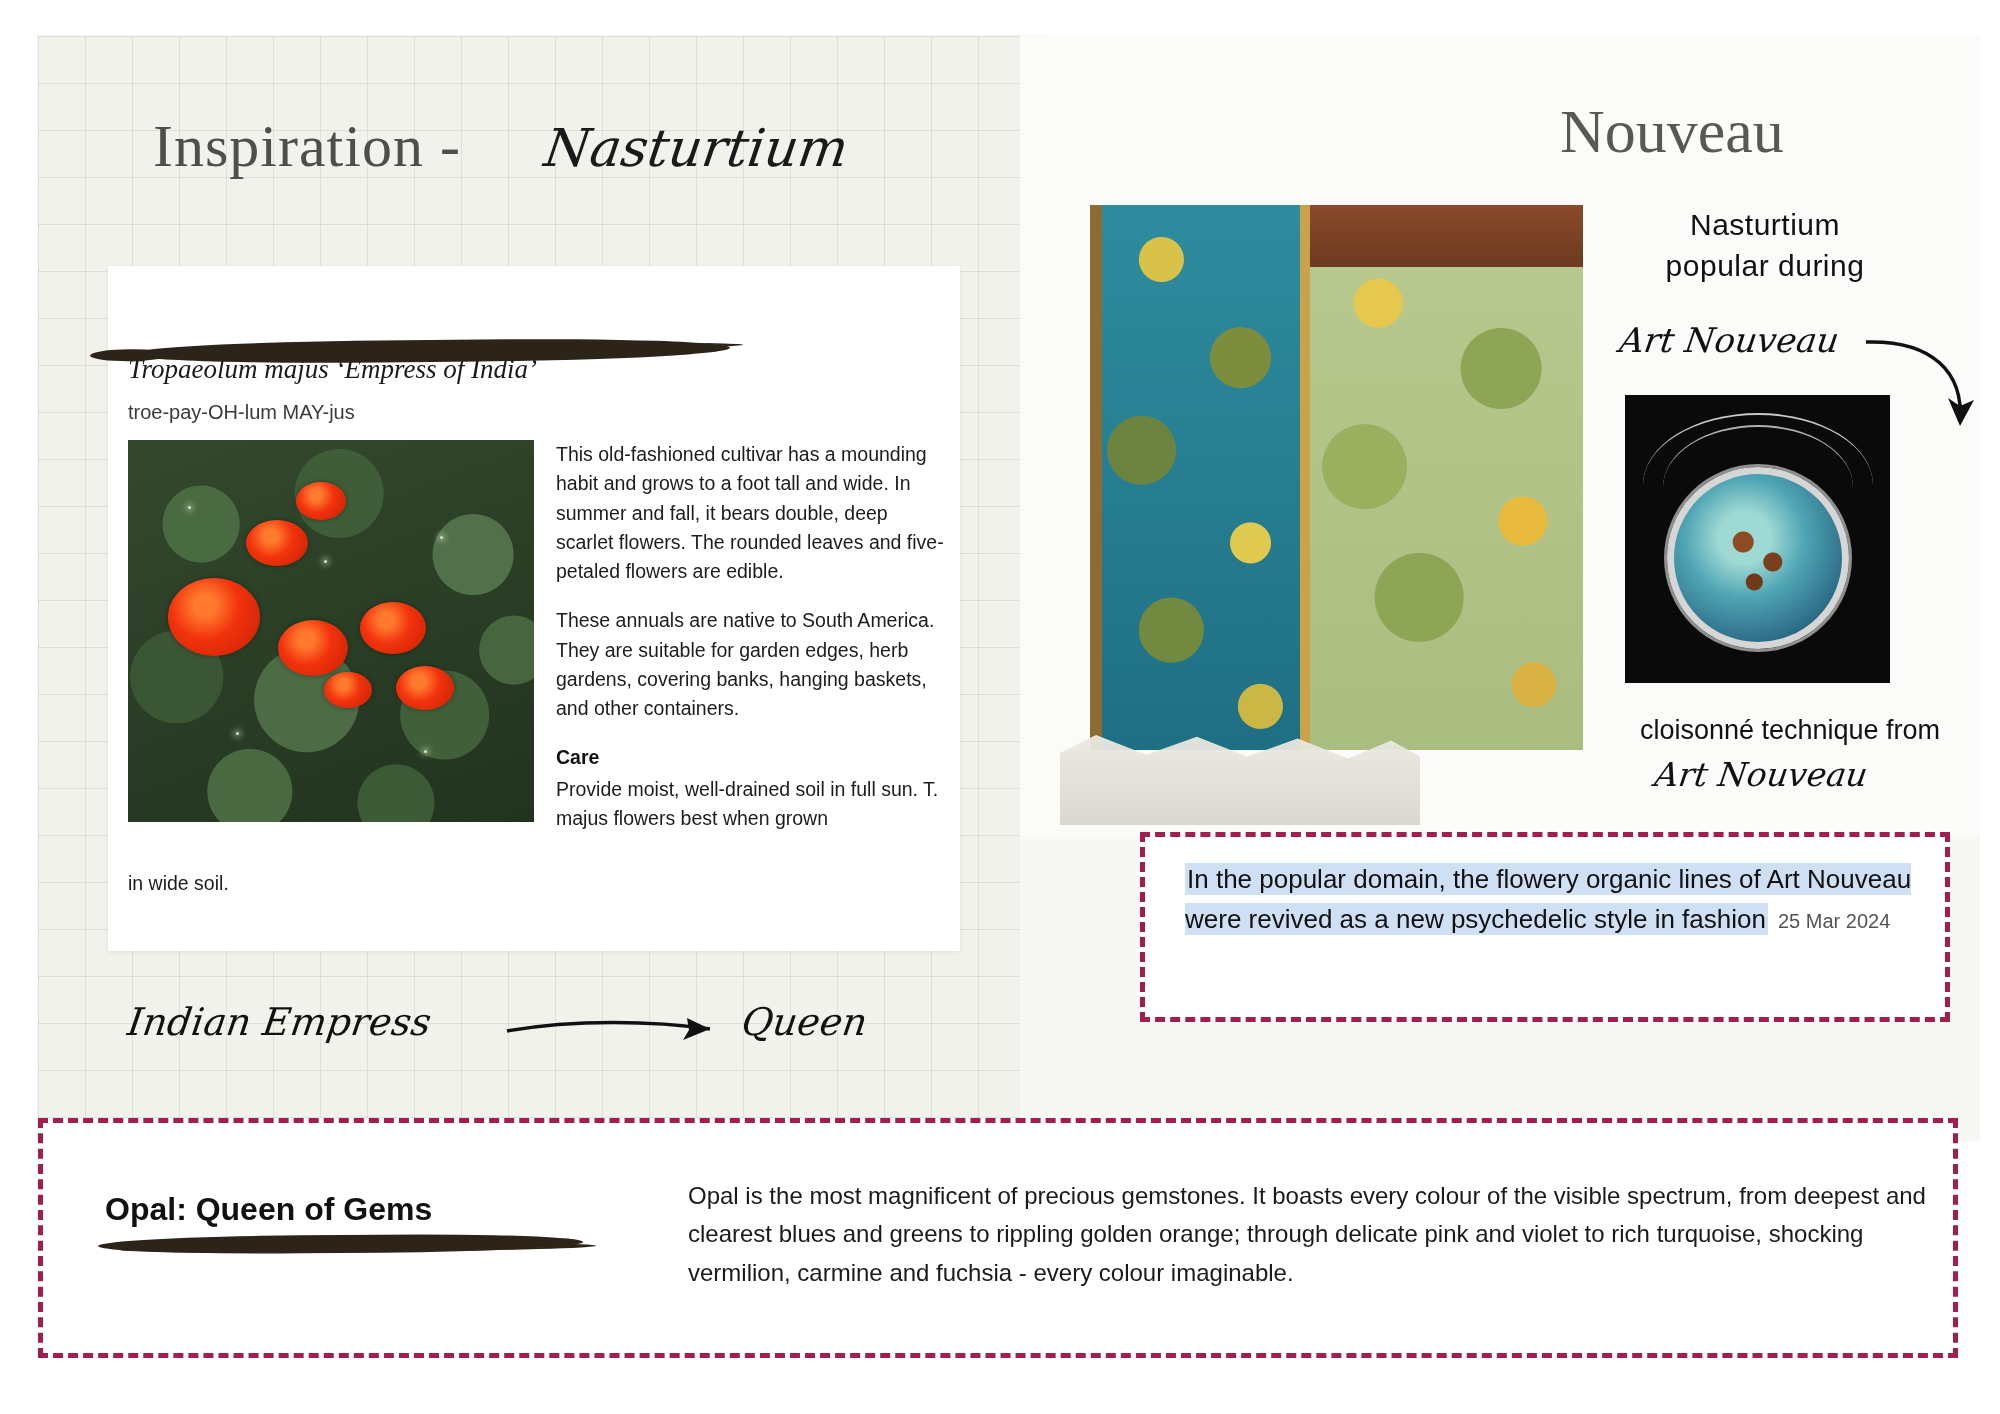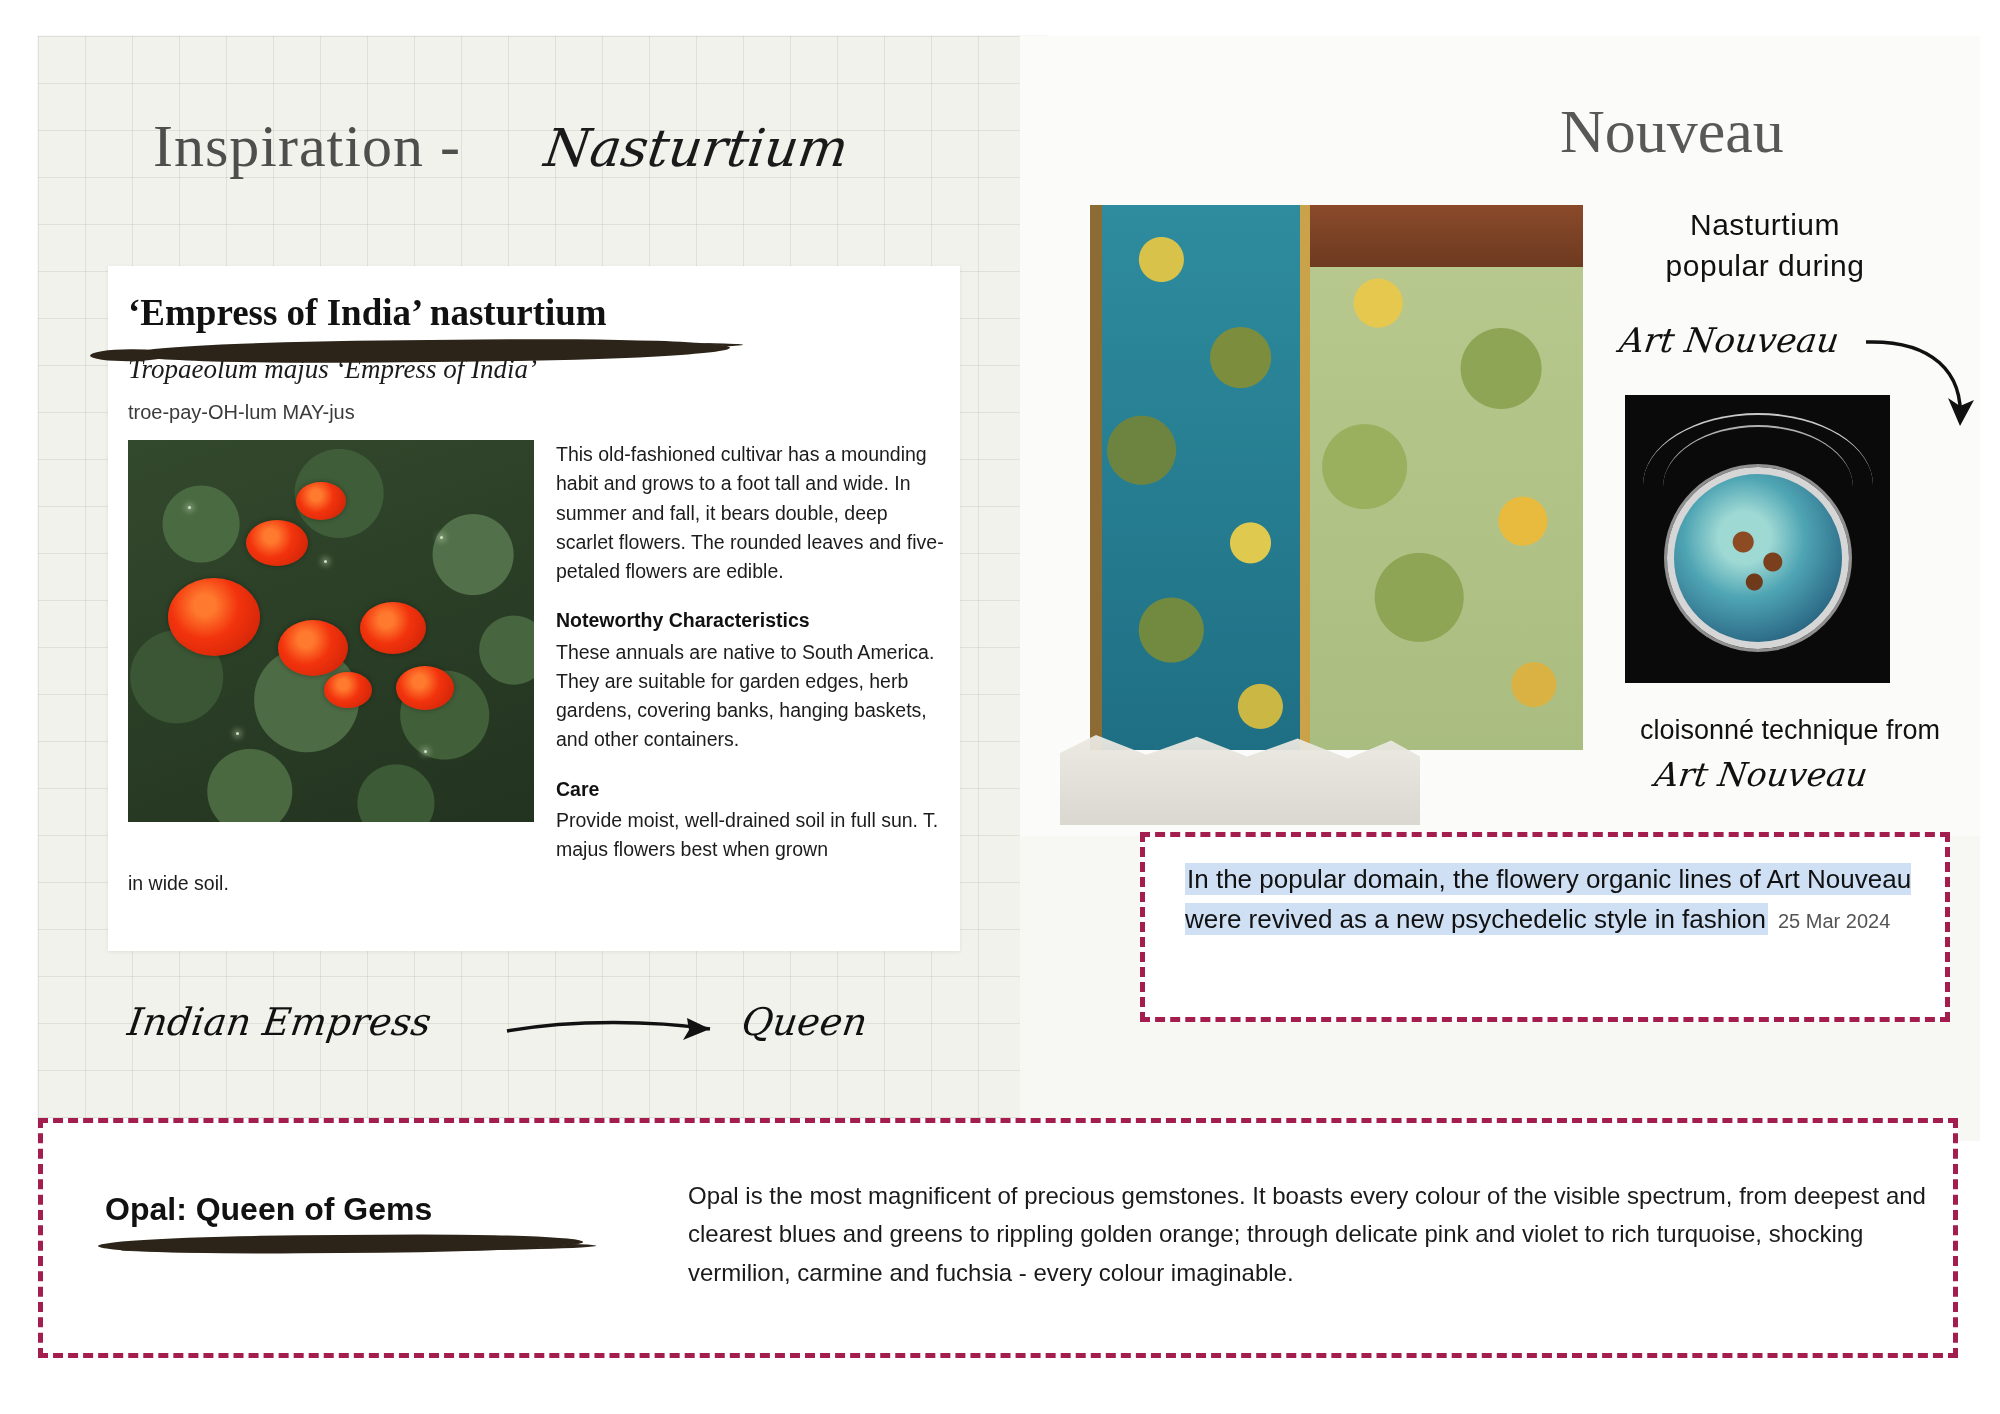--- a/index.html
+++ b/index.html
@@ -393,21 +393,20 @@
 <div class="page-bg"></div>
 <div class="grid-paper"></div>
 <div class="right-panel"></div>
 <div class="right-panel-white"></div>
 
 <div class="inspiration-title">Inspiration  -</div>
 <div class="inspiration-script">Nasturtium</div>
 <div class="analysis-title">Nouveau</div>
 
 <div class="plant-card">
-  <h1>‘Empress of India’ nasturtium</h1>
   <div class="latin">Tropaeolum majus ‘Empress of India’</div>
   <div class="pron">troe-pay-OH-lum MAY-jus</div>
 
   <div class="plant-photo">
     <div class="leafy"></div>
     <div class="bloom" style="left:118px; top:80px; width:62px; height:46px;"></div>
     <div class="bloom" style="left:168px; top:42px; width:50px; height:38px;"></div>
     <div class="bloom" style="left:40px; top:138px; width:92px; height:78px;"></div>
     <div class="bloom" style="left:150px; top:180px; width:70px; height:56px;"></div>
     <div class="bloom" style="left:232px; top:162px; width:66px; height:52px;"></div>
@@ -415,21 +414,20 @@
     <div class="bloom" style="left:196px; top:232px; width:48px; height:36px;"></div>
     <div class="spark" style="left:60px; top:66px;"></div>
     <div class="spark" style="left:196px; top:120px;"></div>
     <div class="spark" style="left:312px; top:96px;"></div>
     <div class="spark" style="left:108px; top:292px;"></div>
     <div class="spark" style="left:296px; top:310px;"></div>
   </div>
 
   <div class="plant-body">
     <p>This old-fashioned cultivar has a mounding habit and grows to a foot tall and wide. In summer and fall, it bears double, deep scarlet flowers. The rounded leaves and five-petaled flowers are edible.</p>
-    <h3>Noteworthy Characteristics</h3>
     <p>These annuals are native to South America. They are suitable for garden edges, herb gardens, covering banks, hanging baskets, and other containers.</p>
     <h3>Care</h3>
     <p>Provide moist, well-drained soil in full sun. T. majus flowers best when grown</p>
   </div>
   <div class="lean-soil">in wide soil.</div>
 </div>
 <div class="scribble-under"></div>
 
 <div class="ie-script">Indian Empress</div>
 <svg class="arrow-1" width="220" height="50">

